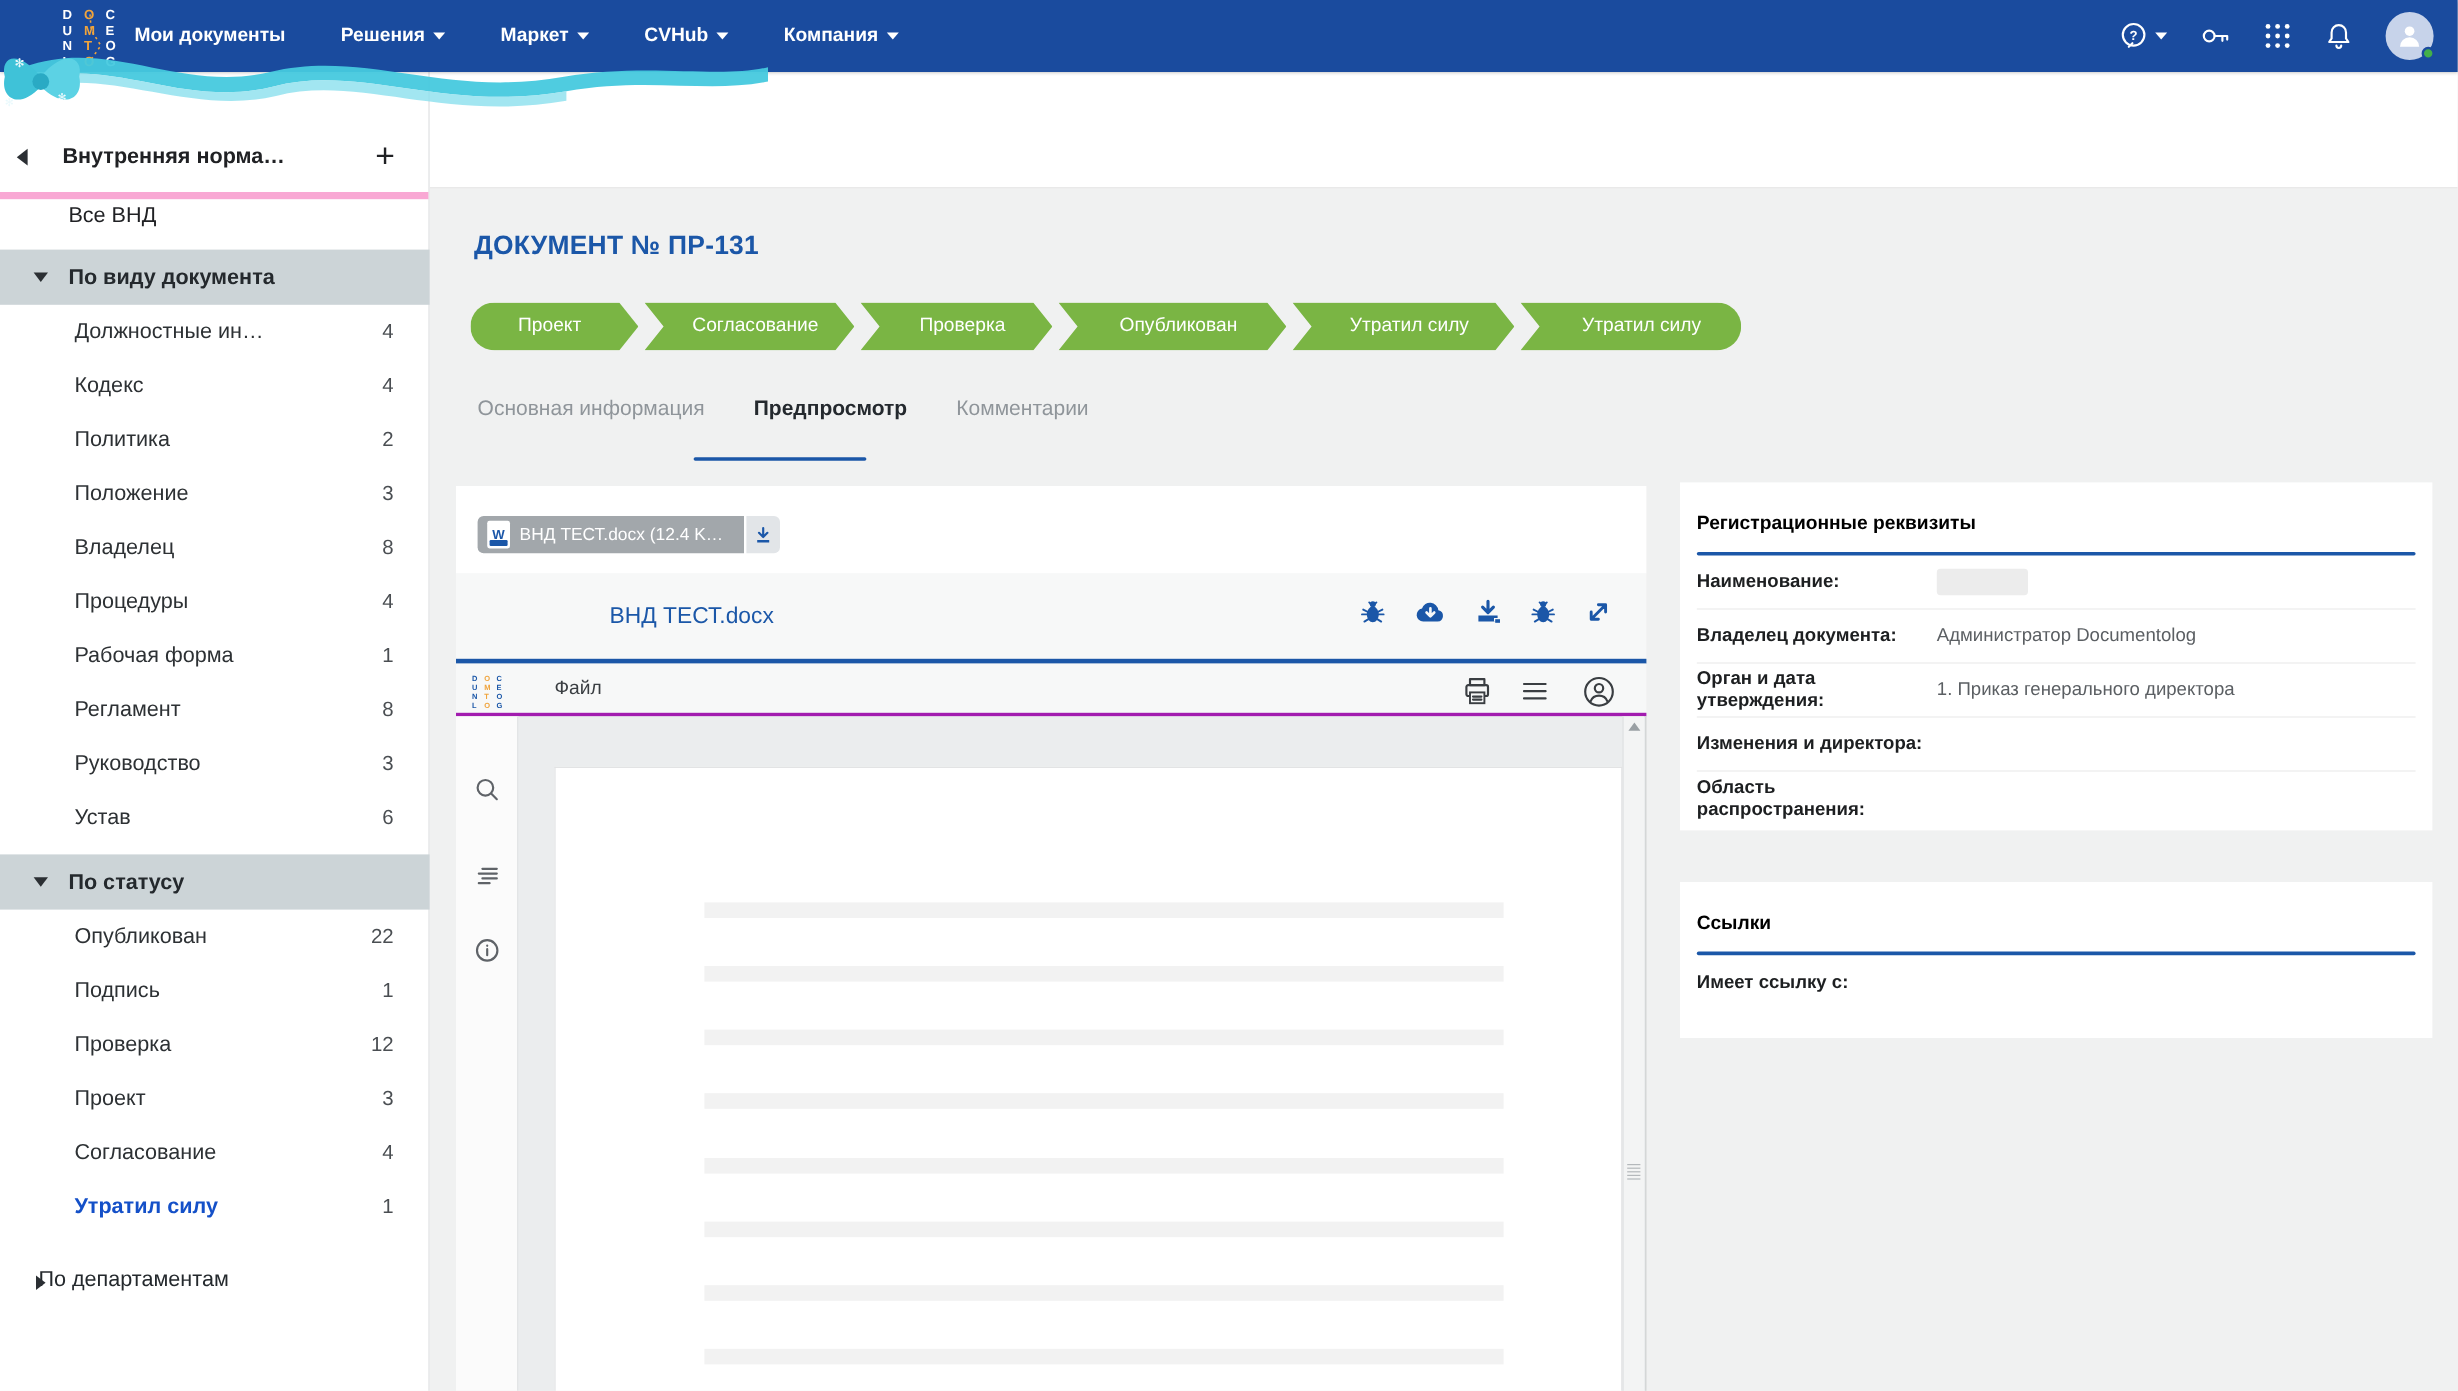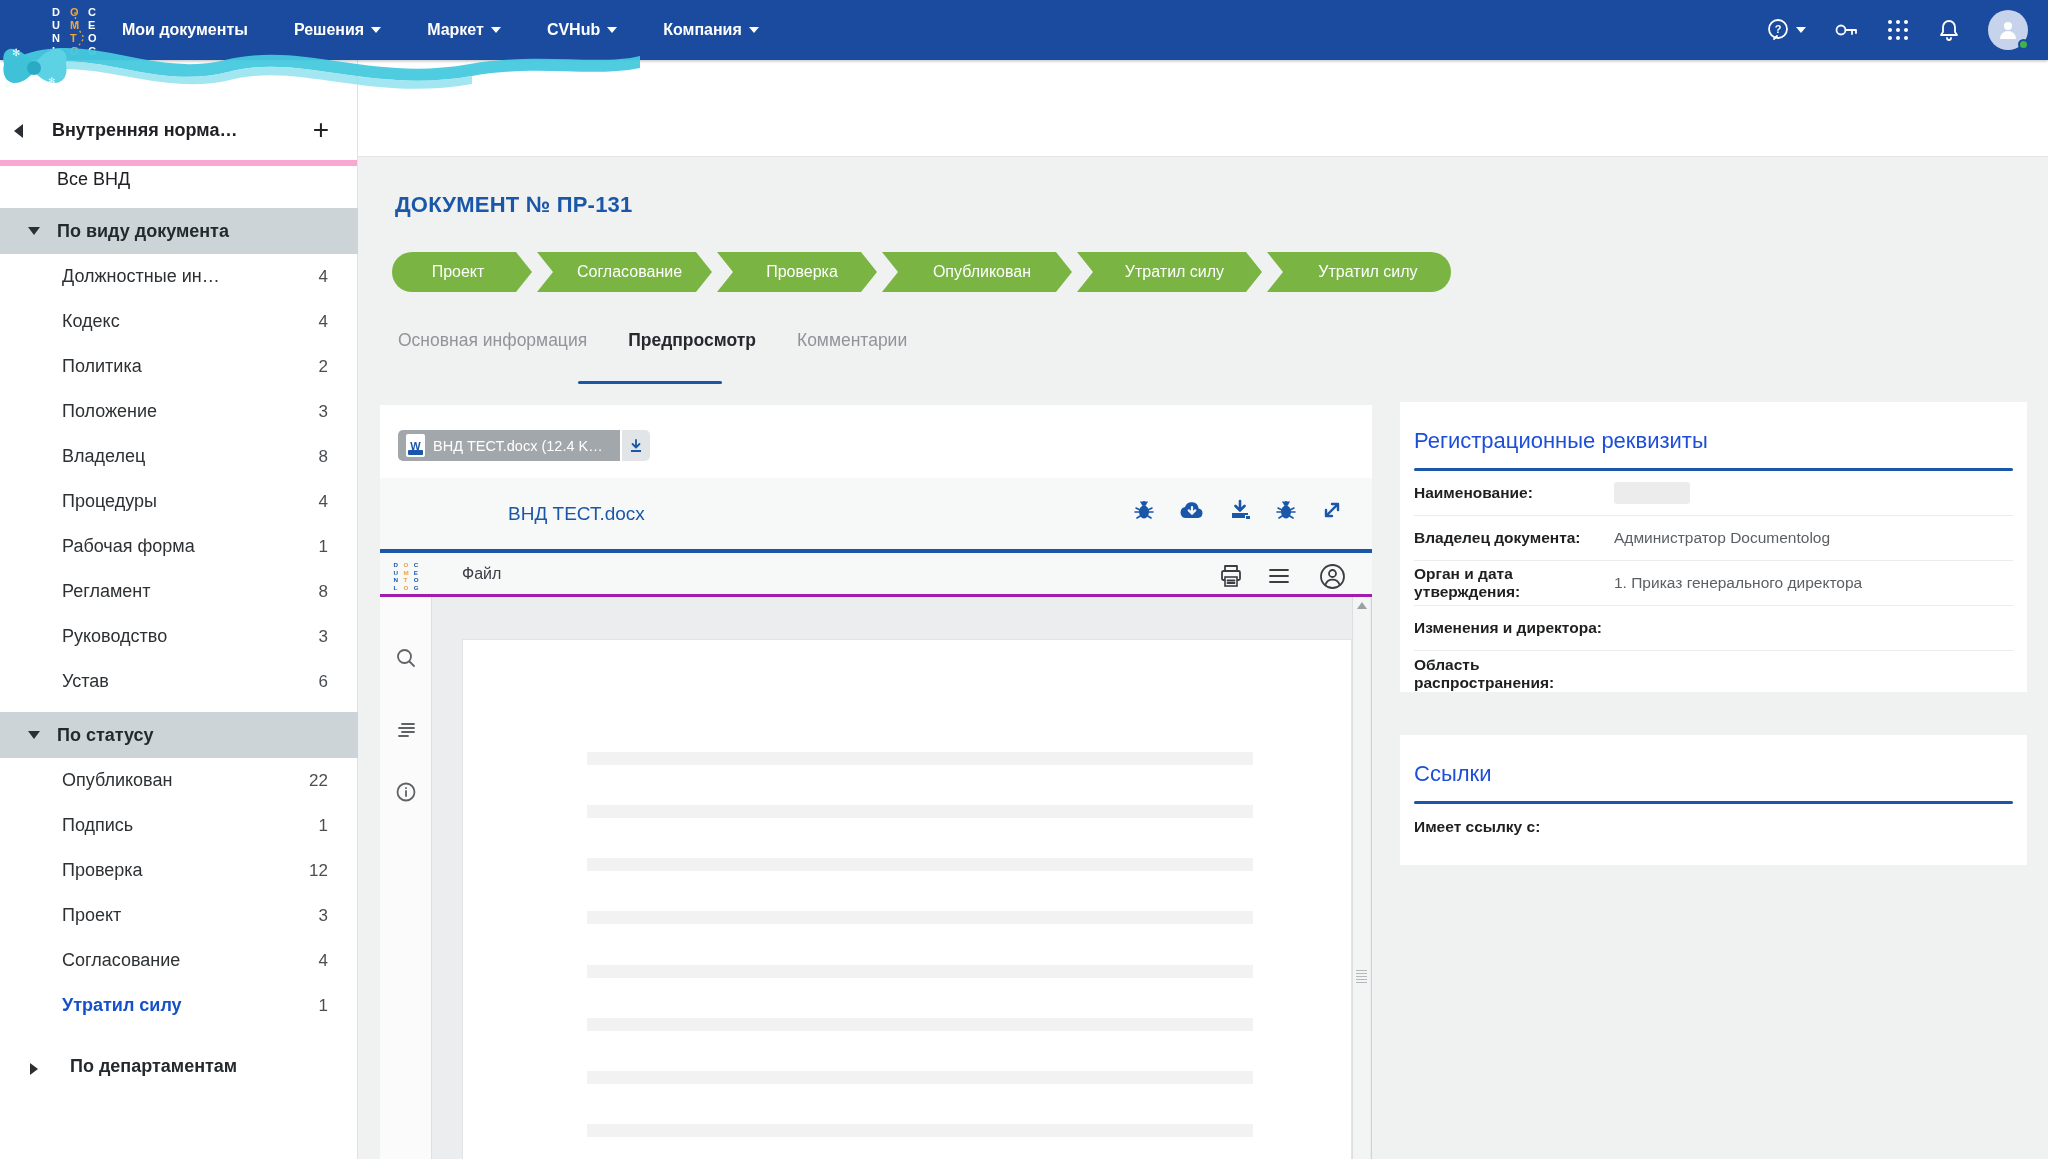--- a/index.html
+++ b/index.html
@@ -4,21 +4,21 @@
 <style>
   * { margin:0; padding:0; box-sizing:border-box; }
   html,body { width:2048px; height:1159px; overflow:hidden;
     font-family:"Liberation Sans","DejaVu Sans",sans-serif; background:#f0f1f1; }
   .abs { position:absolute; }
   svg { display:block; }
 
   
   .topnav { position:absolute; left:0; top:0; width:2048px; height:60px;
     background:#1a4b9e; box-shadow:0 1px 3px rgba(0,0,0,.28); z-index:40; }
-  .nav-menu { position:absolute; left:122px; top:0; height:60px; display:flex; align-items:center; gap:46px; }
+  .nav-menu { position:absolute; left:112px; top:0; height:60px; display:flex; align-items:center; gap:46px; }
   .nav-item { color:#fff; font-size:16px; font-weight:600; display:flex; align-items:center; gap:7px; cursor:pointer; white-space:nowrap; }
   .caret-down { width:0; height:0; border-left:5px solid transparent; border-right:5px solid transparent; border-top:6px solid #fff; }
   .nav-icons { position:absolute; right:20px; top:0; height:60px; display:flex; align-items:center; gap:26px; }
   .nav-ic { color:#fff; display:flex; align-items:center; gap:5px; cursor:pointer; }
   .avatar { width:40px; height:40px; border-radius:50%; background:#c7d3ea; position:relative; display:flex; align-items:center; justify-content:center; }
   .avatar .dot { position:absolute; right:-1px; bottom:0; width:11px; height:11px; border-radius:50%; background:#43b049; border:2px solid #1a4b9e; }
 
   
   .ribbon { position:absolute; left:0; top:26px; z-index:45; pointer-events:none; }
 
@@ -30,21 +30,21 @@
   .sb-add { position:absolute; right:28px; top:40px; font-size:28px; font-weight:400; color:#202124; cursor:pointer; line-height:28px; }
   .sb-all { position:absolute; left:0; top:90px; width:100%; height:58px; display:flex; align-items:center; padding-left:57px; font-size:18px; color:#202124; cursor:pointer; }
   .sb-sect { width:100%; height:46px; background:#ccd4d7; display:flex; align-items:center; padding-left:57px; position:relative; font-size:18px; font-weight:700; color:#24292d; cursor:pointer; }
   .sb-sect .tri-open { position:absolute; left:28px; top:19px; width:0; height:0; border-left:6px solid transparent; border-right:6px solid transparent; border-top:8px solid #2b2f33; }
   .tri-closed { position:absolute; left:30px; top:14px; width:0; height:0; border-top:6px solid transparent; border-bottom:6px solid transparent; border-left:8px solid #2b2f33; }
   .sb-row { width:100%; height:45px; display:flex; align-items:center; padding:0 30px 0 62px; font-size:18px; color:#2d3134; cursor:pointer; }
   .sb-row .sb-label { flex:1; white-space:nowrap; overflow:hidden; }
   .sb-count { color:#4a4e52; font-size:17px; }
   .sb-row.selected { color:#1450c8; font-weight:700; }
   .sb-row.selected .sb-count { color:#4a4e52; font-weight:400; }
-  .sb-dept { position:relative; width:100%; height:44px; display:flex; align-items:center; padding-left:70px; font-size:18px; font-weight:700; color:#24292d; cursor:pointer; }
+  .sb-dept { position:relative; width:100%; height:44px; display:flex; align-items:center; padding-left:32px; font-size:18px; font-weight:400; color:#24292d; cursor:pointer; }
 
   
   .strip { position:absolute; left:358px; top:60px; width:1690px; height:97px; background:#fff; border-bottom:1px solid #e4e4e4; z-index:10; }
   .histbtn { position:absolute; top:46px; width:26px; height:26px; color:#2c3034; cursor:pointer; }
   .navigator { position:absolute; right:300px; top:46px; font-size:20px; font-weight:500; color:#2b2b2b; }
   .strip-ic { position:absolute; top:44px; color:#2e3338; cursor:pointer; }
 
   
   .doc-title { position:absolute; left:395px; top:192px; font-size:22px; font-weight:700; color:#1b57a8; letter-spacing:.2px; }
 
@@ -83,21 +83,21 @@
   .rail-ic { position:absolute; left:15px; color:#5f6368; cursor:pointer; }
   .page { position:absolute; left:82px; top:42px; width:890px; height:520px; background:#fff; border:1px solid #e2e3e4; border-bottom:none; }
   .skel { position:absolute; left:124px; width:666px; height:13px; background:#f2f2f2; }
   .vscroll { position:absolute; right:1px; top:0; width:18px; height:562px; background:#f3f4f4; border-left:1px solid #dcdedf; }
   .vscroll .up { position:absolute; left:4px; top:5px; width:0; height:0; border-left:5px solid transparent; border-right:5px solid transparent; border-bottom:7px solid #9aa0a4; }
   .vthumb { position:absolute; left:3px; top:362px; width:11px; height:34px; display:flex; flex-direction:column; justify-content:center; gap:2px; cursor:pointer; }
   .vthumb i { display:block; height:1px; background:#b4b8bb; }
 
   
   .card { position:absolute; left:1400px; width:627px; background:#fff; }
-  .card-h { font-size:22px; font-weight:400; color:#1d4ed8; padding:26px 22px 0 14px; }
+  .card-h { font-size:16px; font-weight:700; color:#000000; padding:26px 22px 0 14px; }
   .card-div { height:3px; background:#1b57a8; margin:14px 14px 0 14px; border-radius:2px; }
   .frow { display:flex; align-items:center; min-height:45px; margin:0 14px; border-bottom:1px solid #ececec; }
   .frow:last-child { border-bottom:none; }
   .flabel { width:200px; font-size:15.5px; font-weight:700; color:#1d1f21; flex:none; }
   .fvalue { font-size:15.5px; color:#5b5f63; }
   .redact { width:76px; height:22px; background:#ececec; border-radius:3px; }
 
   .mono-ic { stroke:currentColor; fill:none; stroke-width:1.8; stroke-linecap:round; stroke-linejoin:round; }
 </style>
 </head>

